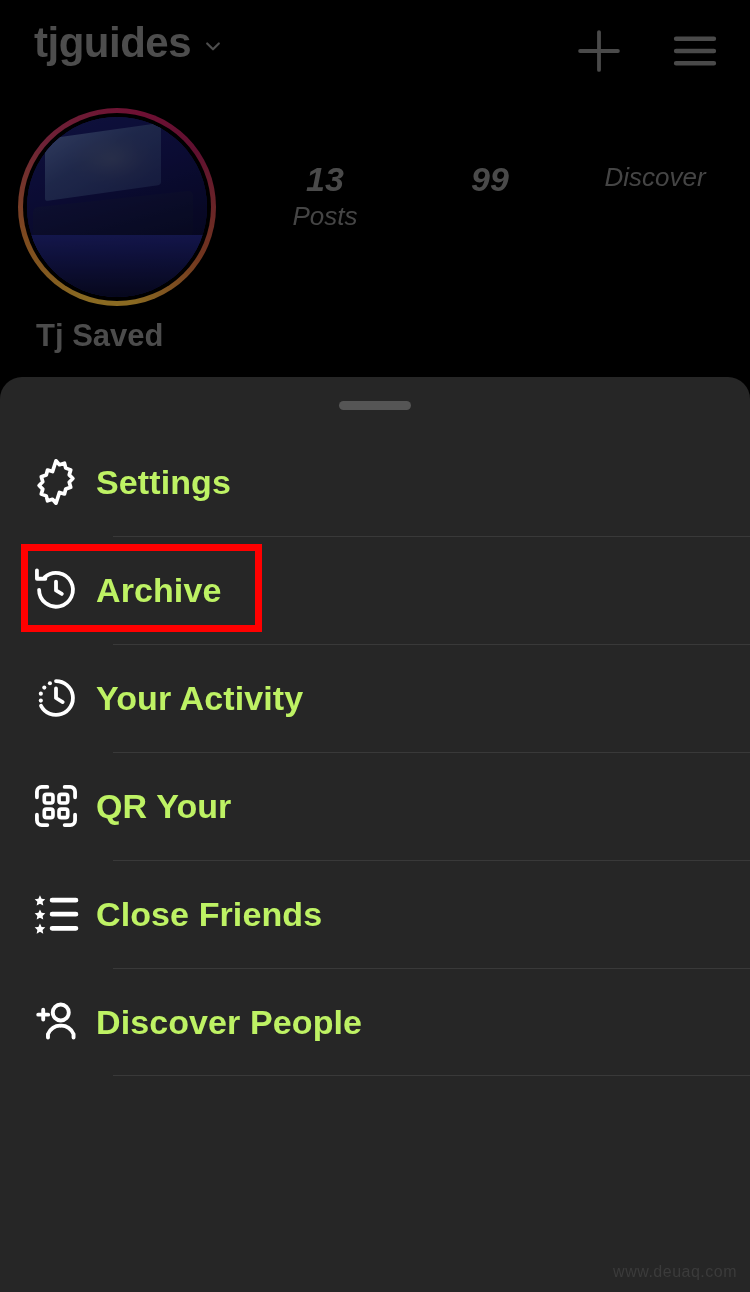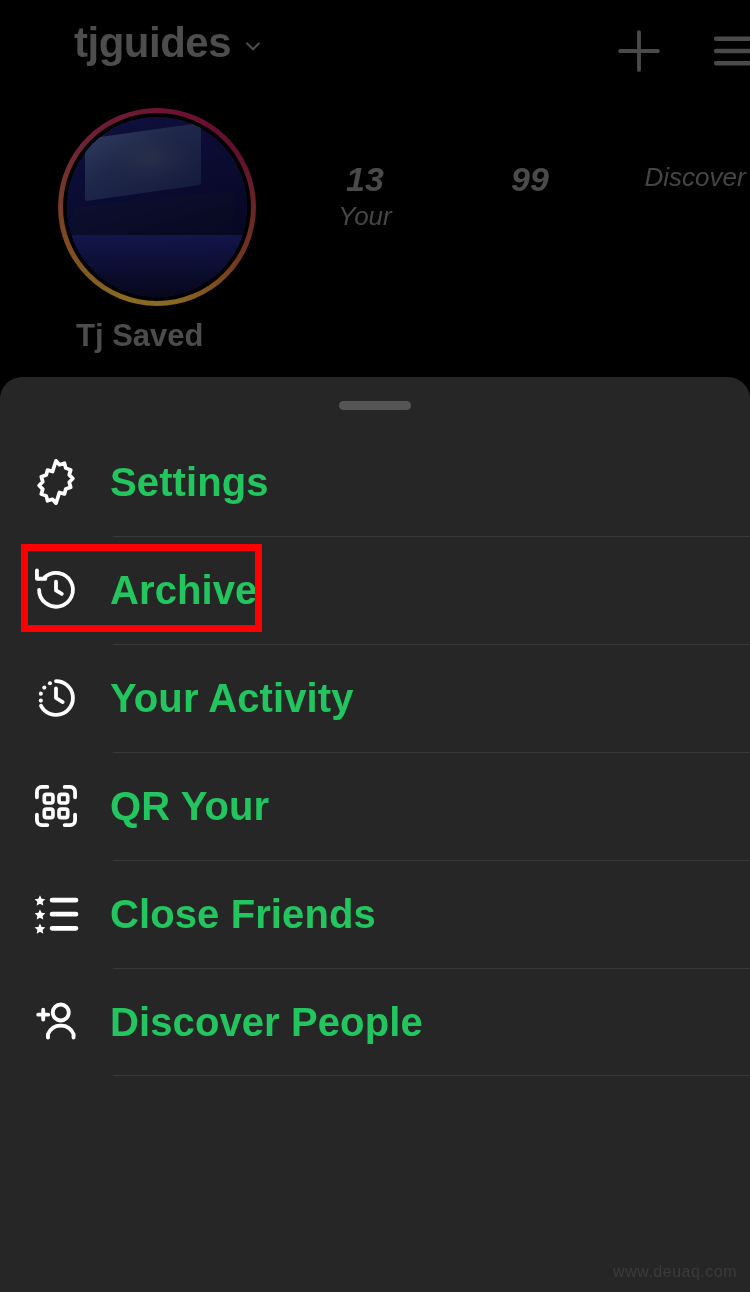--- a/index.html
+++ b/index.html
@@ -14,21 +14,20 @@
     width: 750px; height: 1292px;
     background: #000;
     overflow: hidden;
   }
 
   
   #profile-backdrop {
     position: absolute; left: 0; top: 0;
     width: 703px; height: 400px;
     background: #000;
-    margin-left: 40px;
   }
   #profile-header {
     position: absolute; left: 0; top: 0;
     width: 750px; height: 105px;
   }
   #username-group {
     position: absolute; left: 34px; top: 22px;
     display: flex; align-items: center; gap: 12px;
   }
   #username {
@@ -153,23 +152,23 @@
     position: absolute; left: 113px; bottom: 0;
     width: 637px; height: 1px;
     background: #393939;
   }
   .menu-icon {
     width: 64px; margin-left: 24px;
     display: flex; align-items: center; justify-content: center;
     flex: 0 0 auto;
   }
   .menu-label {
-    margin-left: 22px;
-    font-size: 40px; font-weight: bold;
-    color: #22c55e;
+    margin-left: 8px;
+    font-size: 34px; font-weight: bold;
+    color: #bef264;
     letter-spacing: 0.1px;
   }
 
   
   #archive-highlight {
     position: absolute;
     left: 21px; top: 544px;
     width: 241px; height: 88px;
     border: 7px solid #ff0000;
     pointer-events: none;
@@ -216,21 +215,21 @@
         <div class="monitor"></div>
         <div class="desk"></div>
         <div class="glowfloor"></div>
         <div class="dim"></div>
       </div>
     </div>
 
     <div id="stats">
       <div class="stat">
         <div class="stat-num">13</div>
-        <div class="stat-label">Your</div>
+        <div class="stat-label">Posts</div>
       </div>
       <div class="stat">
         <div class="stat-num">99</div>
       </div>
       <div class="stat">
         <div class="stat-label">Discover</div>
       </div>
     </div>
 
     <div id="display-name">Tj Saved</div>

